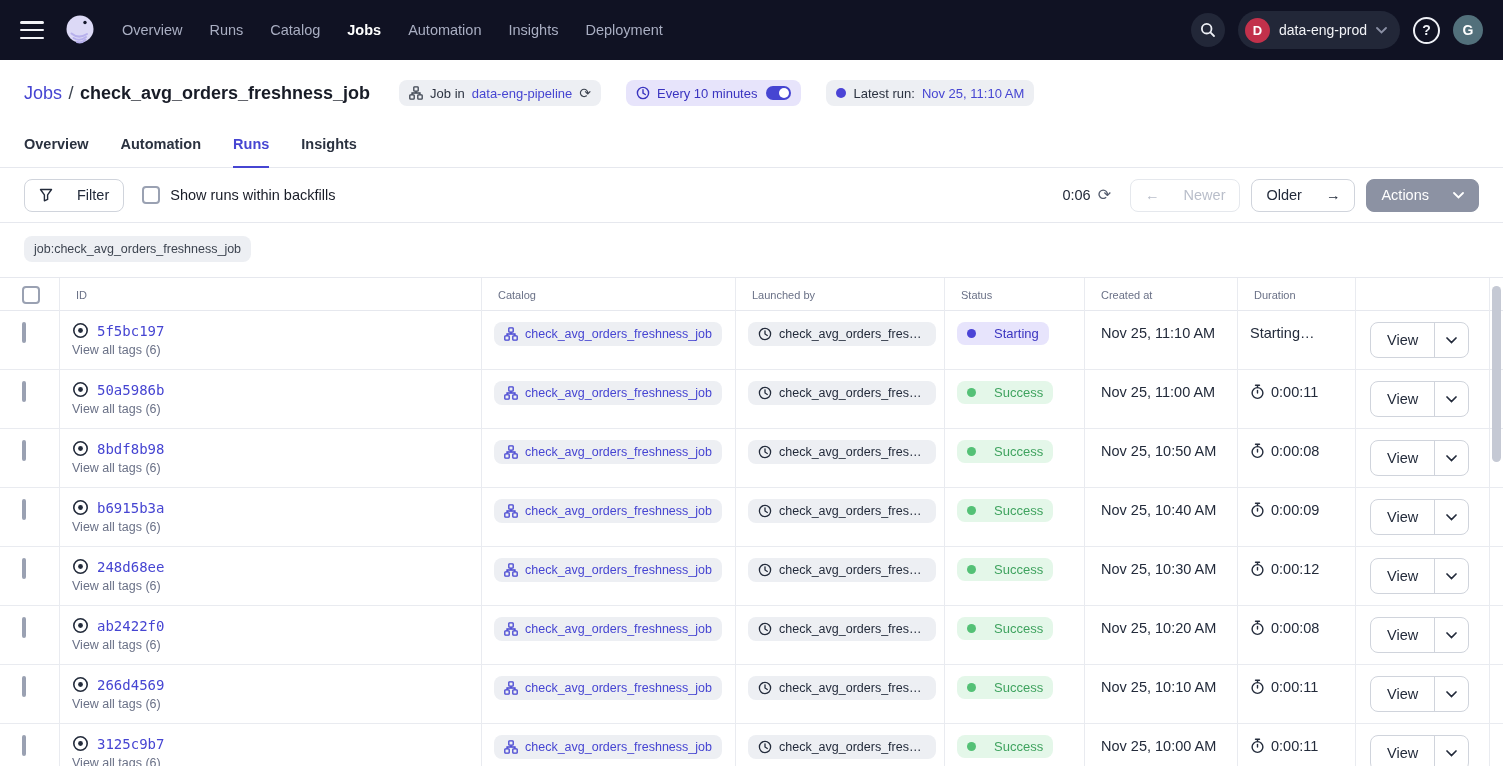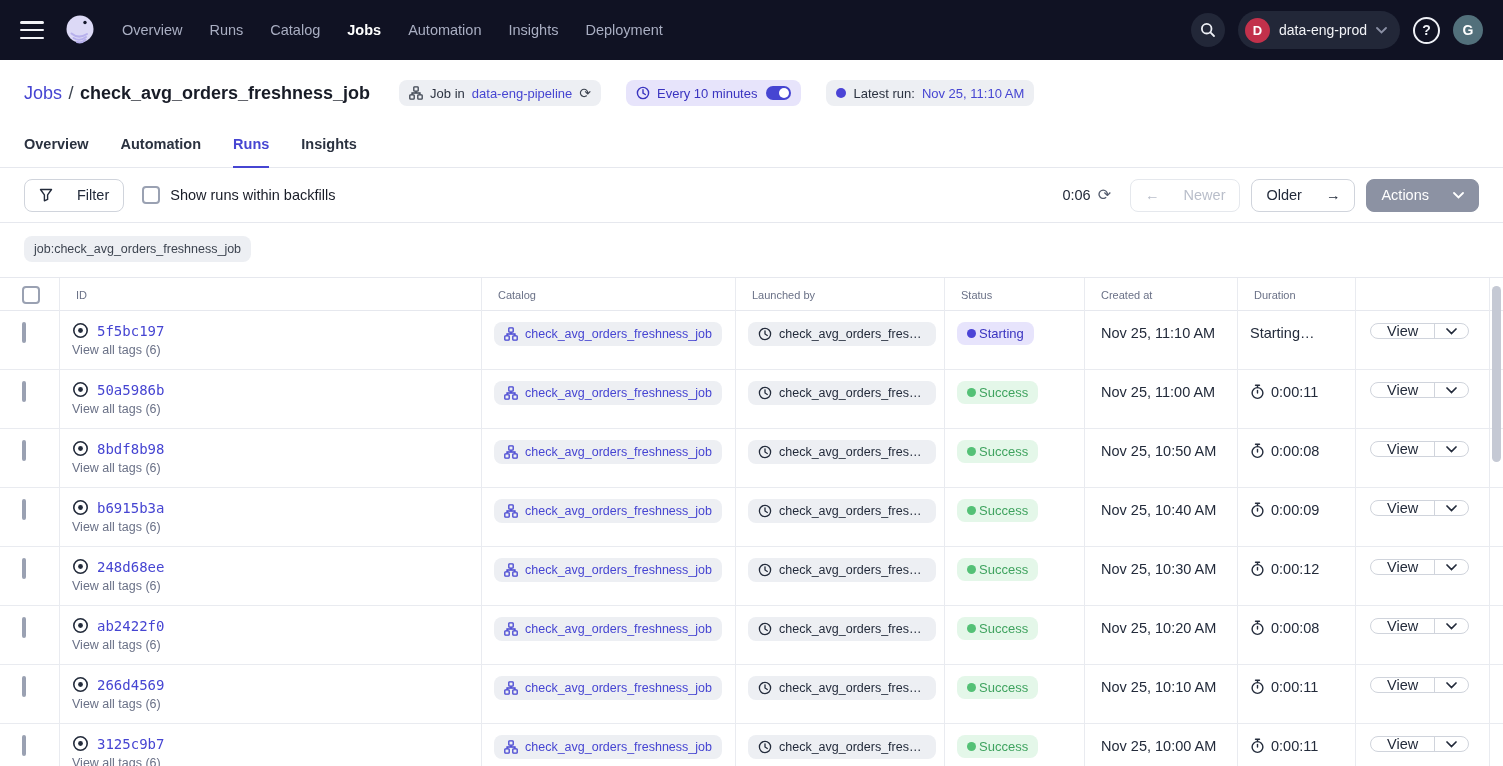--- a/index.html
+++ b/index.html
@@ -65,30 +65,30 @@
   .tbody .tr-grid { height:59px; border-bottom:1px solid #e9ebf0; }
   .td { border-right:1px solid #e9ebf0; padding:11px 8px 0 12px; overflow:hidden; }
   .td-check { padding-left:22px; padding-top:13px; }
   .id-line { display:flex; align-items:center; gap:8px; }
   .run-id { font-family:"DejaVu Sans Mono","Liberation Mono",monospace; font-size:14px; color:#4645d2; text-decoration:none; cursor:pointer; }
   .view-tags { display:inline-block; font-size:12.5px; color:#6a7187; margin-top:4px; cursor:pointer; }
   .pill { display:inline-flex; align-items:center; gap:7px; max-width:100%; background:#edeff3; border-radius:8px; padding:5px 10px; font-size:12.5px; }
   .pill .pill-text { white-space:nowrap; overflow:hidden; text-overflow:ellipsis; }
   .pill-target .pill-text { color:#4645d2; cursor:pointer; }
   .pill-launched .pill-text { color:#232b3b; }
-  .status-pill { display:inline-flex; align-items:center; gap:3px; border-radius:8px; padding:4px 10px; font-size:13px; }
+  .status-pill { display:inline-flex; align-items:center; gap:18px; border-radius:8px; padding:4px 10px; font-size:13px; }
   .status-pill .sdot { width:9px; height:9px; border-radius:50%; }
   .status-starting { background:#e7e4fc; color:#3a34c0; }
   .status-starting .sdot { background:#4b44d6; }
   .status-success { background:#e4f7e9; color:#3fa35f; }
   .status-success .sdot { background:#54c176; }
   .td-created { font-size:14.5px; color:#232b3b; padding-left:16px; padding-top:14px; }
   .td-duration { font-size:14.5px; color:#232b3b; padding-top:14px; }
   .dur-line { display:flex; align-items:center; gap:6px; }
-  .view-group { display:inline-flex; height:16px; border:1px solid #d0d4dc; border-radius:8px; background:#fff; overflow:hidden; }
+  .view-group { display:inline-flex; height:36px; border:1px solid #d0d4dc; border-radius:8px; background:#fff; overflow:hidden; }
   .view-main { display:flex; align-items:center; padding:0 16px; font-size:14.5px; font-weight:500; color:#232b3b; border-right:1px solid #d0d4dc; cursor:pointer; }
   .view-caret { width:33px; display:flex; align-items:center; justify-content:center; cursor:pointer; }
 
   .scroll-thumb { position:absolute; right:2px; top:286px; width:9px; height:176px; border-radius:5px; background:#c5c9d4; }
   svg { display:block; flex:none; }
 </style>
 </head>
 <body>
 
 <div class="app">

